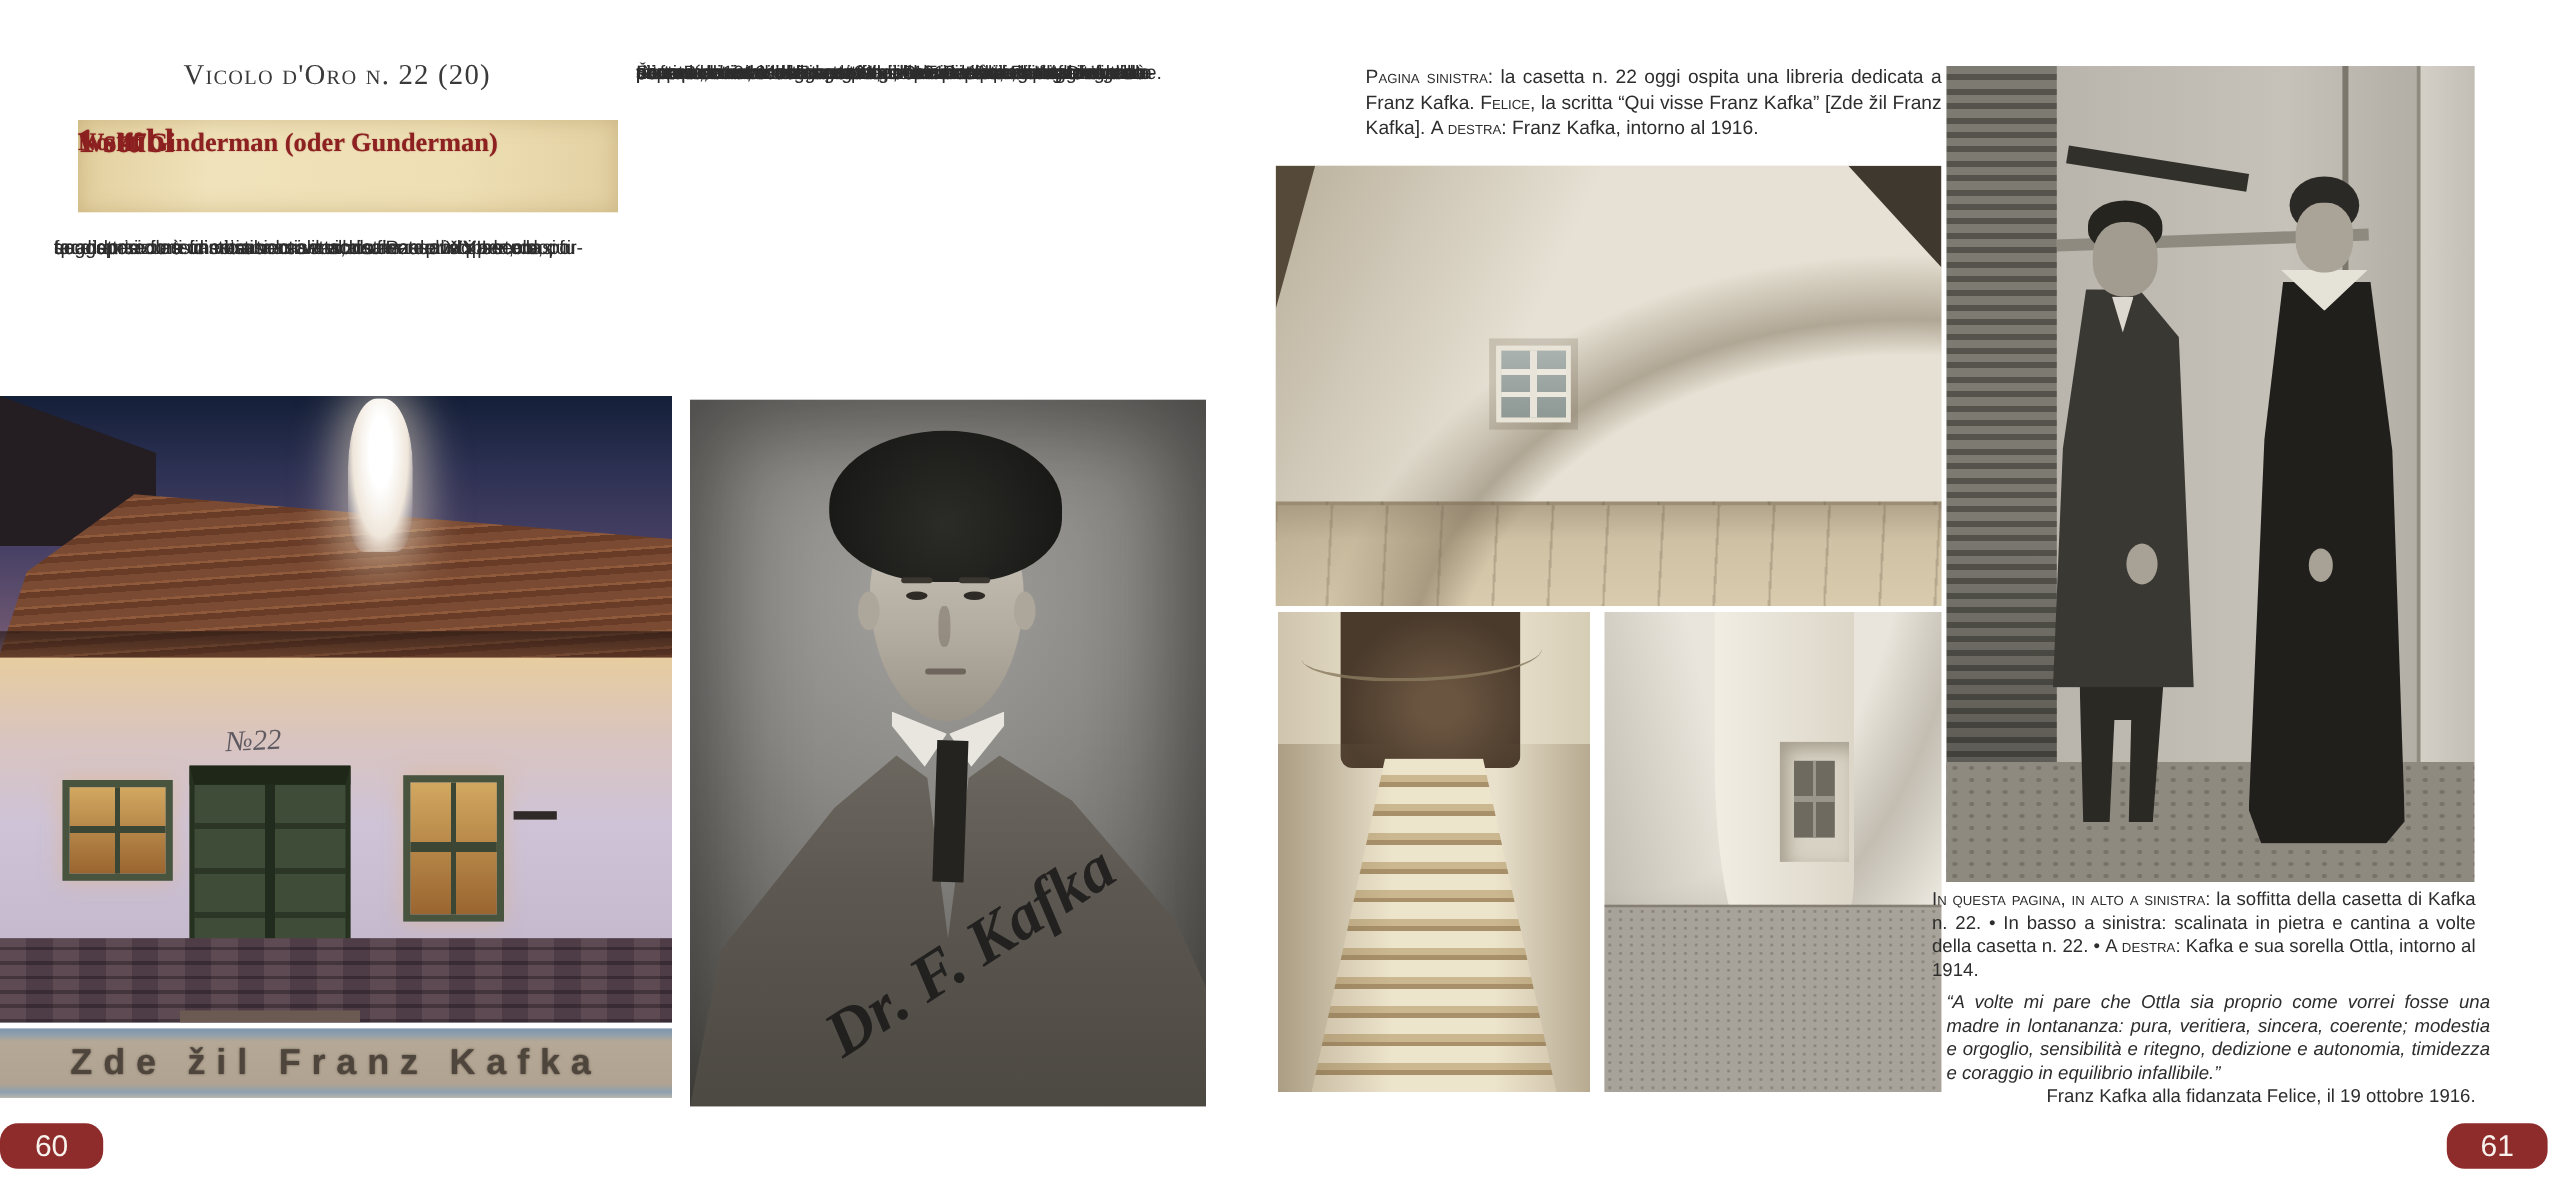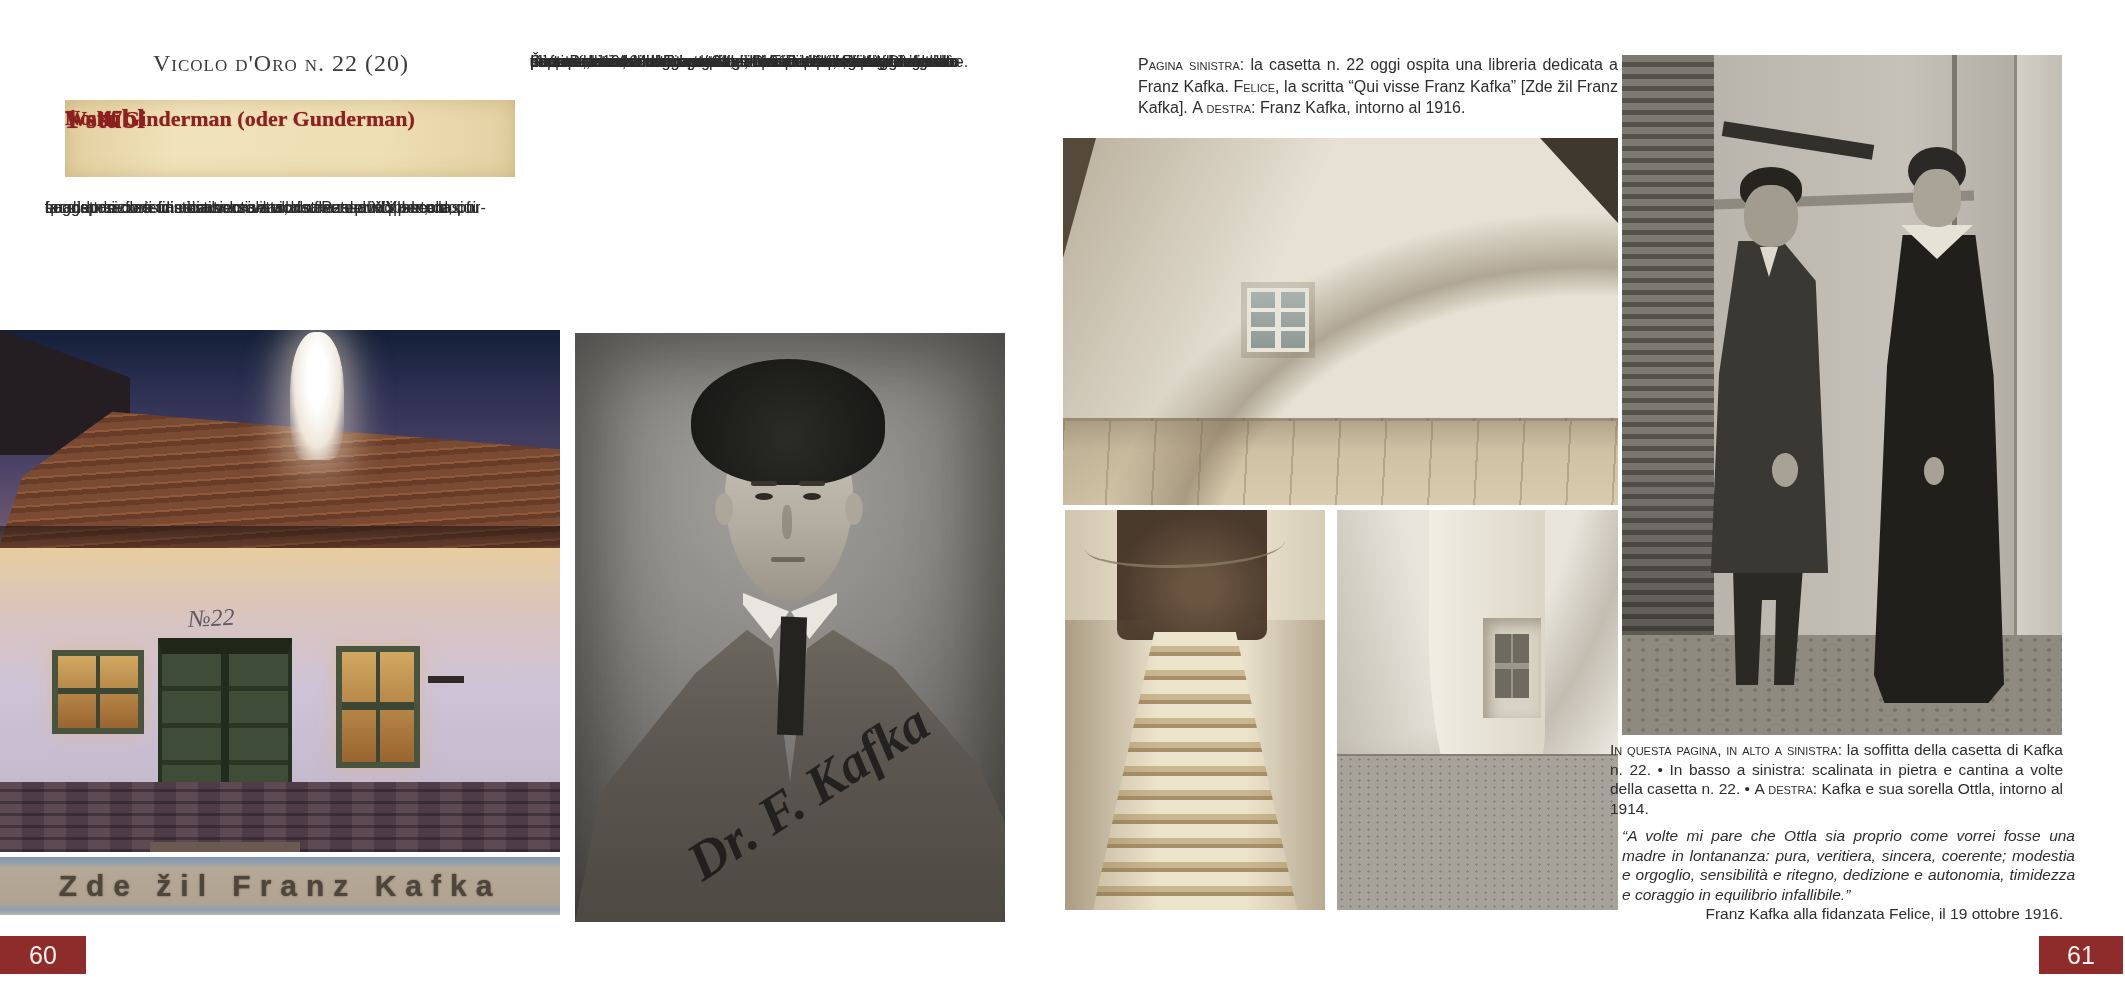--- a/index.html
+++ b/index.html
@@ -29,21 +29,21 @@
   #caption-top{left:1138px;top:54px;width:480px;}
   #caption-bottom{left:1610px;top:740px;width:453px;font-size:15.5px;line-height:19.5px;}
   .sc{font-variant:small-caps;position:static;}
   #caption-bottom span,#caption-top span{position:static;}
 
   #quote{left:1610px;top:826px;width:453px;font-size:15.5px;line-height:19.5px;
     font-style:italic;text-align:justify;margin-left:12px;}
   #quote-attr{left:1610px;top:905px;width:453px;font-size:15.5px;text-align:right;}
 
   .badge{background:#8e2b2b;color:#f7f2ec;font-size:25px;display:flex;
-    align-items:center;justify-content:center;}
+    align-items:center;justify-content:center;border-radius:15px;}
   #badge-60{left:0;top:936px;width:86px;height:38px;}
   #badge-61{left:2039px;top:936px;width:84px;height:38px;}
 
   #watermark{left:255px;top:300px;width:1600px;height:420px;z-index:30;
     font-family:"Liberation Serif",serif;font-size:380px;line-height:1;
     color:rgba(148,148,148,0.48);white-space:nowrap;pointer-events:none;}
 
   
   .photo{overflow:hidden;}
 

